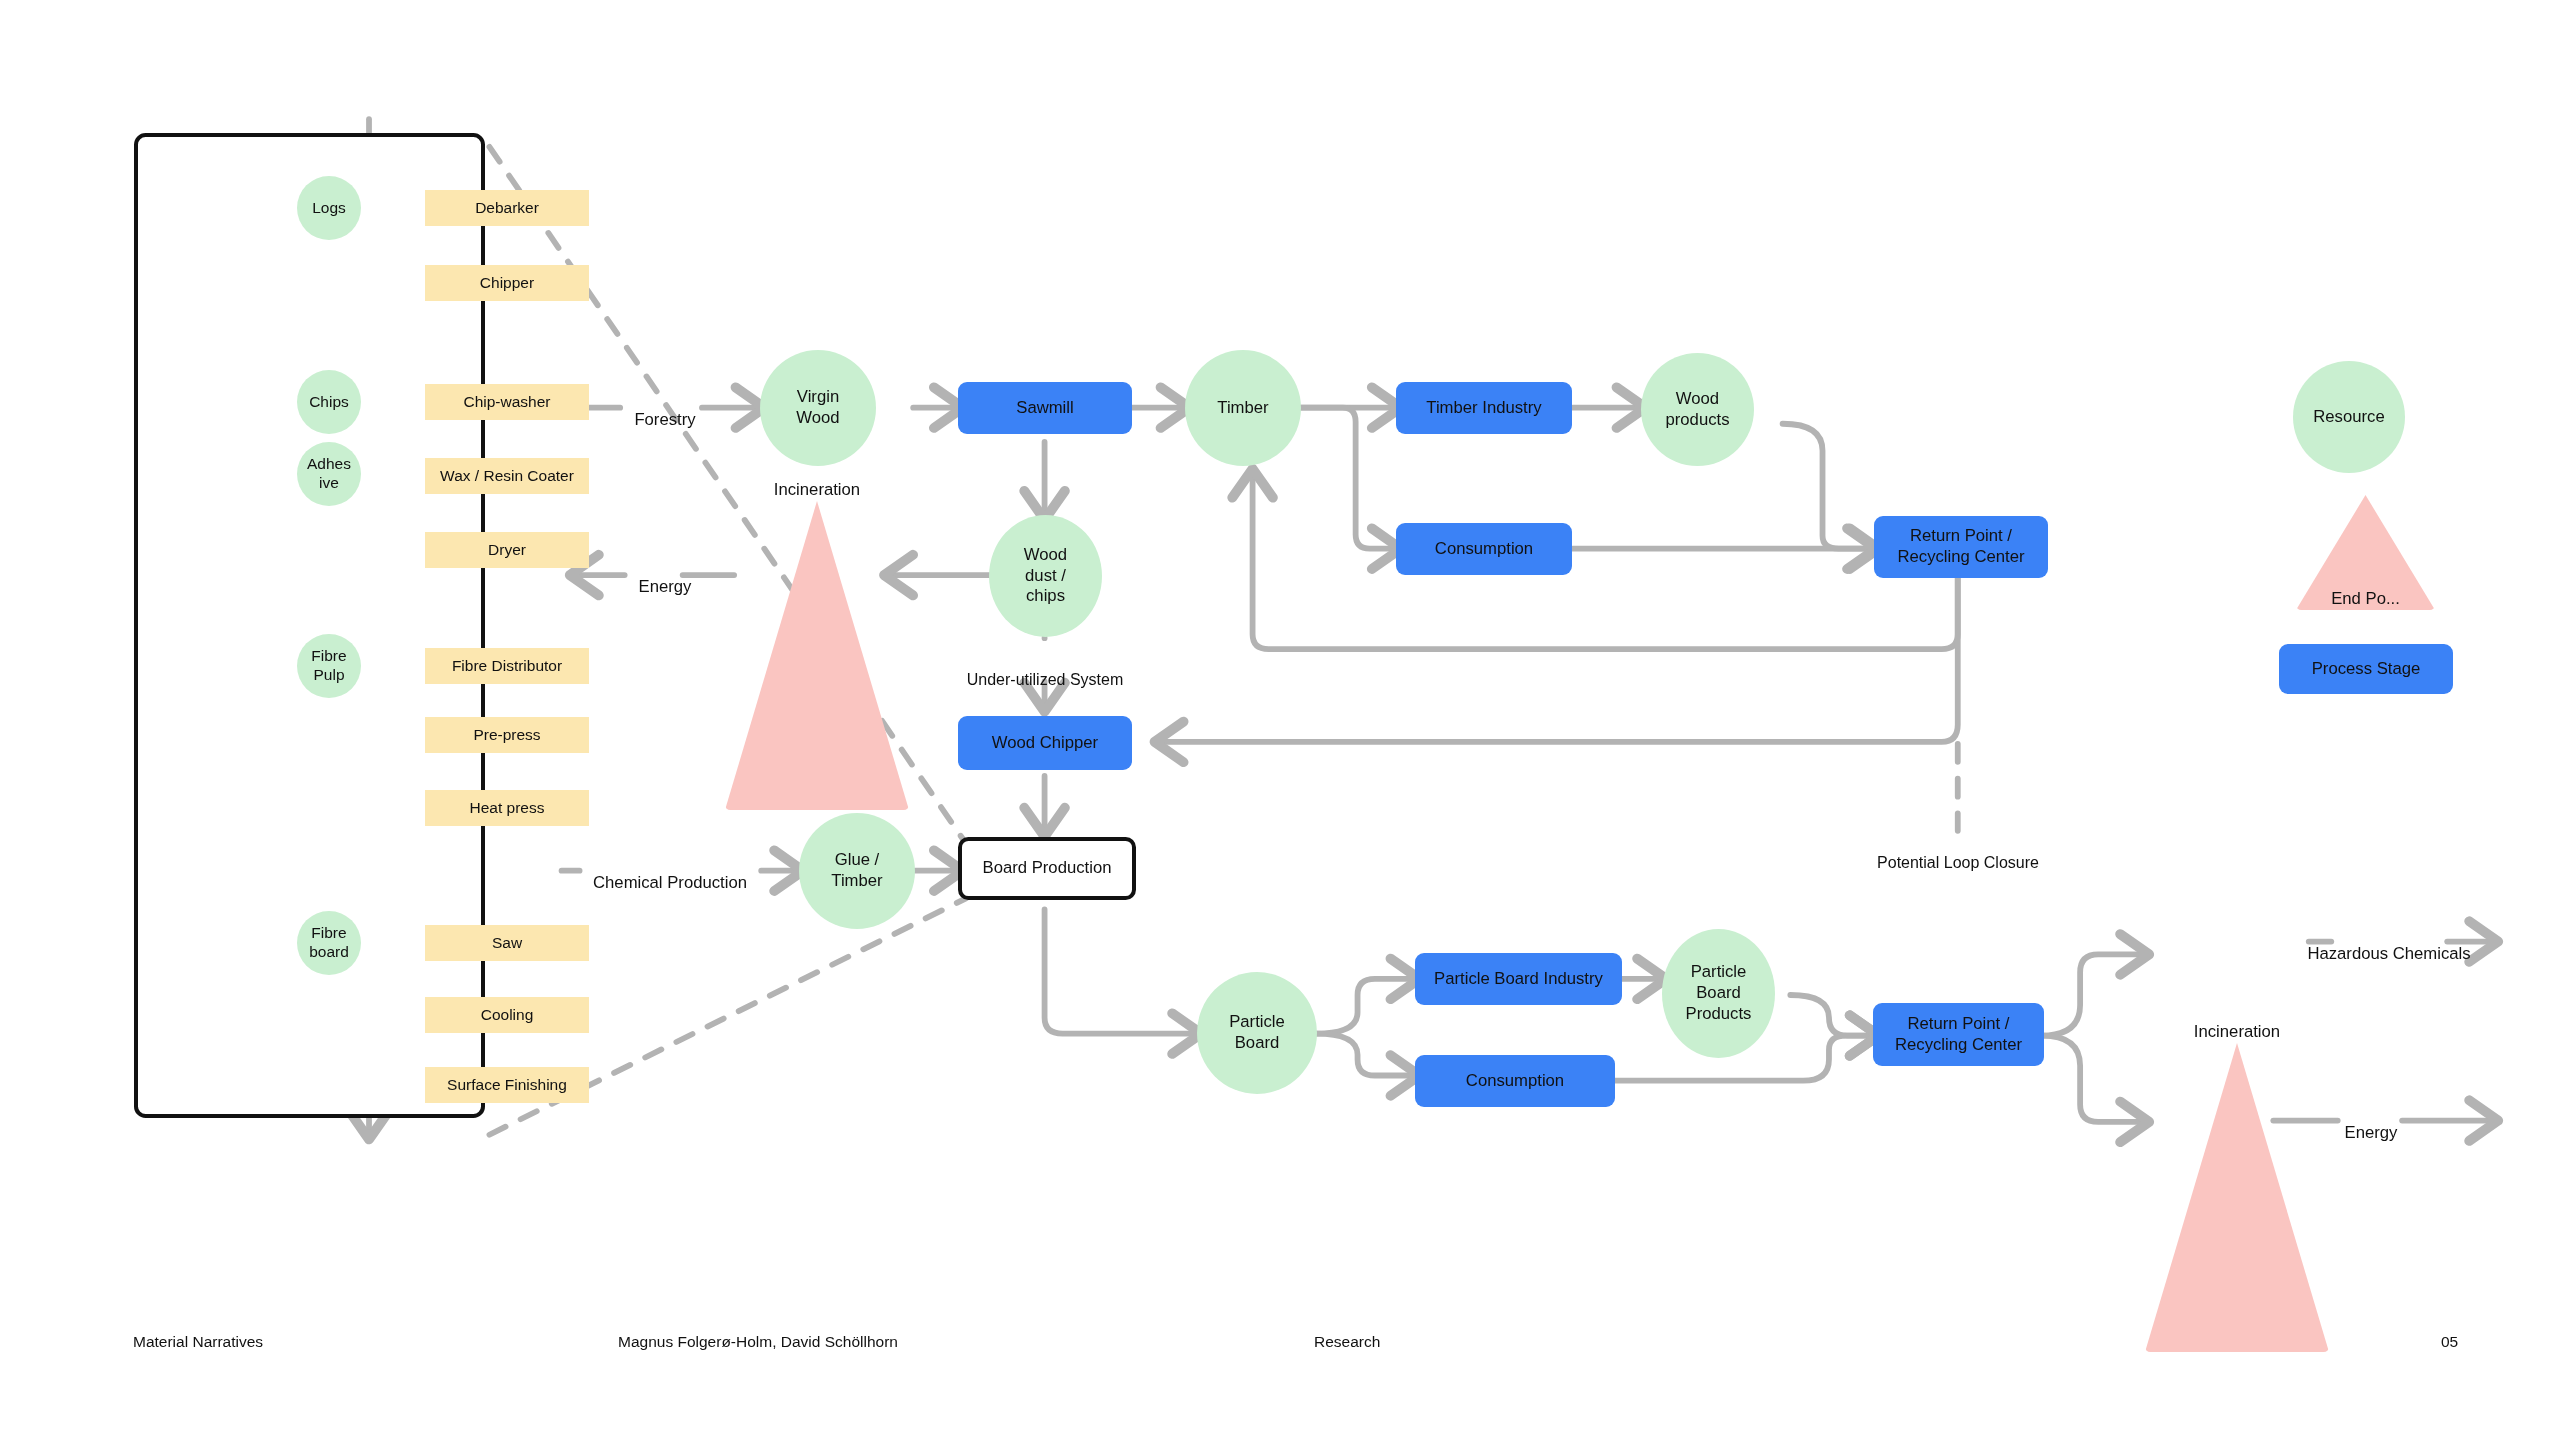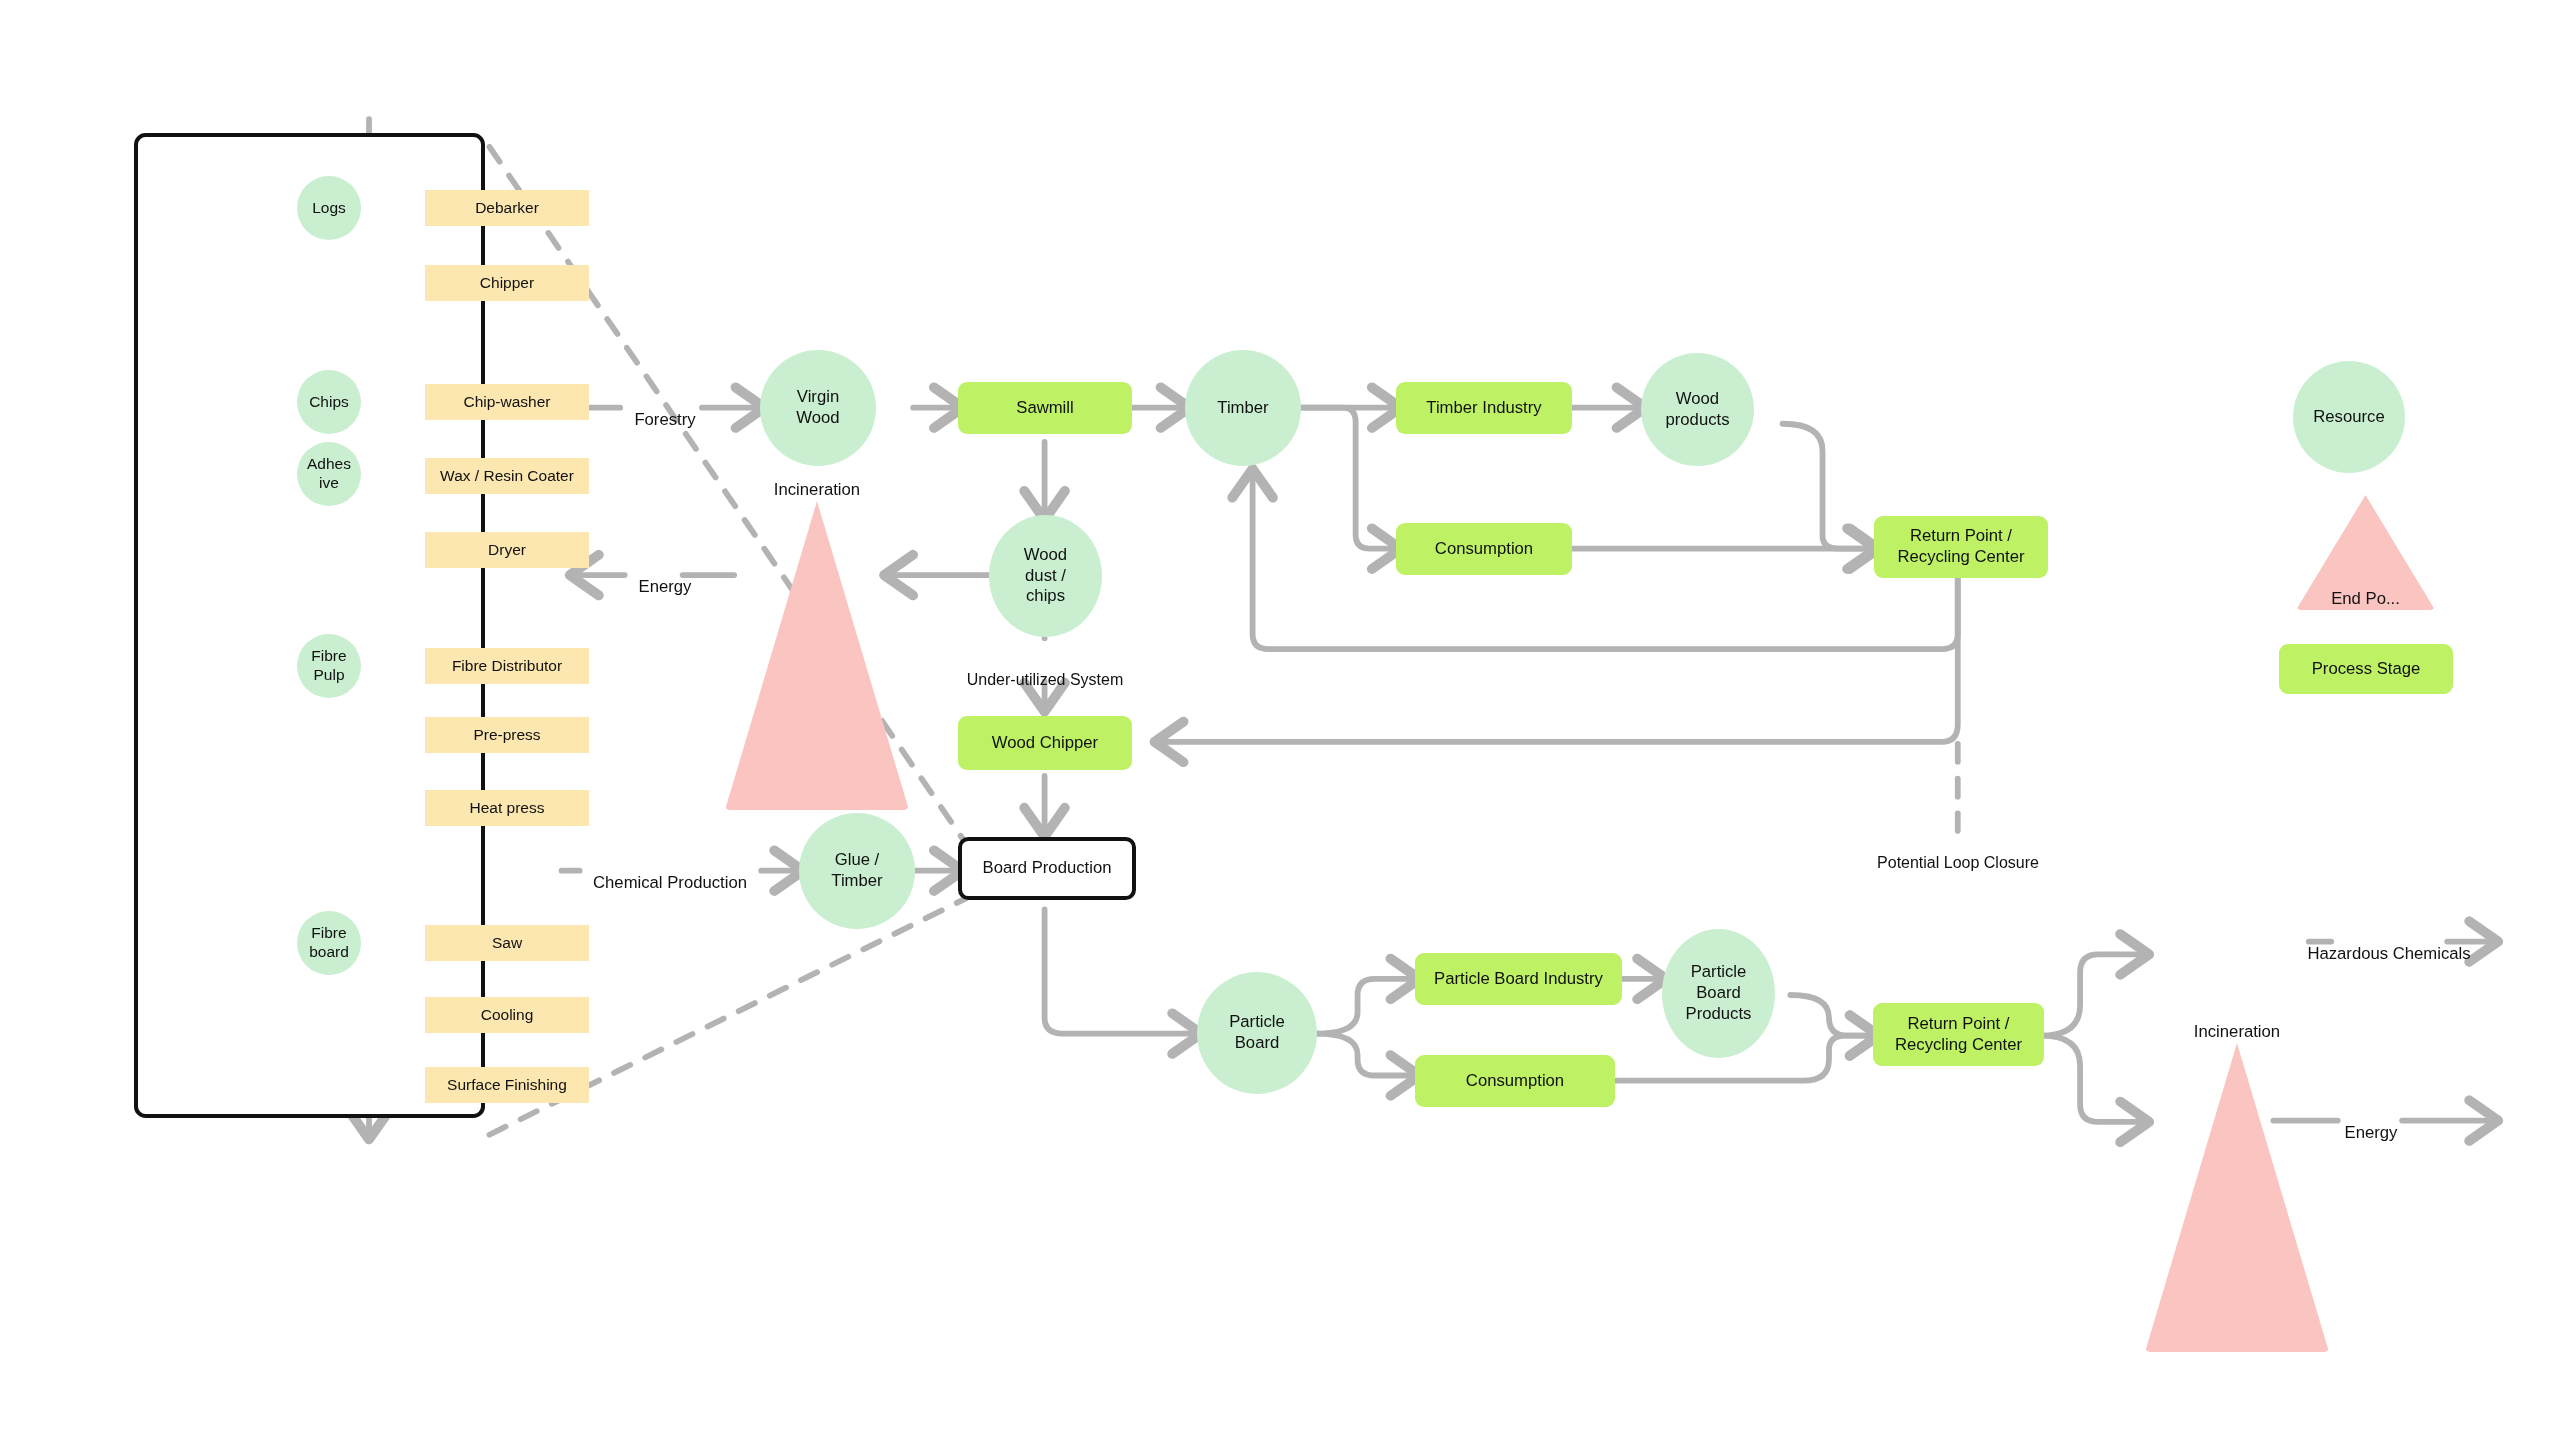--- a/index.html
+++ b/index.html
@@ -23,21 +23,21 @@
   }
   
   .node {
     position: absolute;
     display: flex; align-items: center; justify-content: center;
     text-align: center;
     box-sizing: border-box;
     line-height: 1.25;
   }
   .n-rect {
-    background: #bef264;
+    background: #3b82f6;
     border-radius: 9px;
     font-size: 16.7px;
   }
   .n-rect.framed {
     background: #ffffff;
     border: 4.5px solid #111111;
     border-radius: 10.3px;
   }
   .n-circle {
     background: #c9efd0;
@@ -355,15 +355,21 @@
     <div class="node n-circle" style="left:2293px; top:361px; width:112px; height:112px;">
       <span>Resource</span>
     </div>
     <div class="node n-tri" style="left:2296px; top:495px; width:139px; height:115px;">
       <div class="tri-shape"></div>
       <div class="tri-label">End Po...</div>
     </div>
     <div class="node n-rect" style="left:2279px; top:644px; width:174px; height:50px;">Process Stage</div>
   </div>
 
+  <div id="footer">
+    <div class="foot" style="left:133px;">Material Narratives</div>
+    <div class="foot" style="left:618px;">Magnus Folgerø-Holm, David Schöllhorn</div>
+    <div class="foot" style="left:1314px;">Research</div>
+    <div class="foot" style="left:2441px;">05</div>
+  </div>
 
 </div>
 
 
 </body></html>

